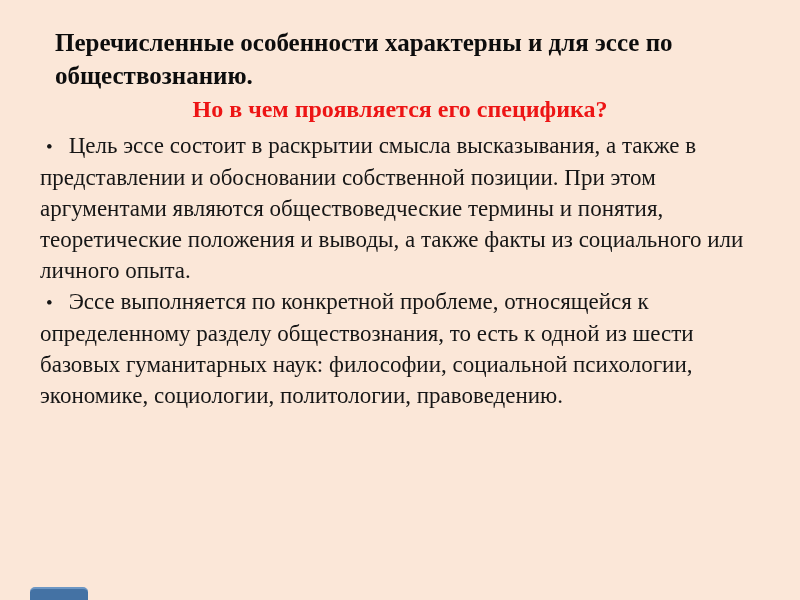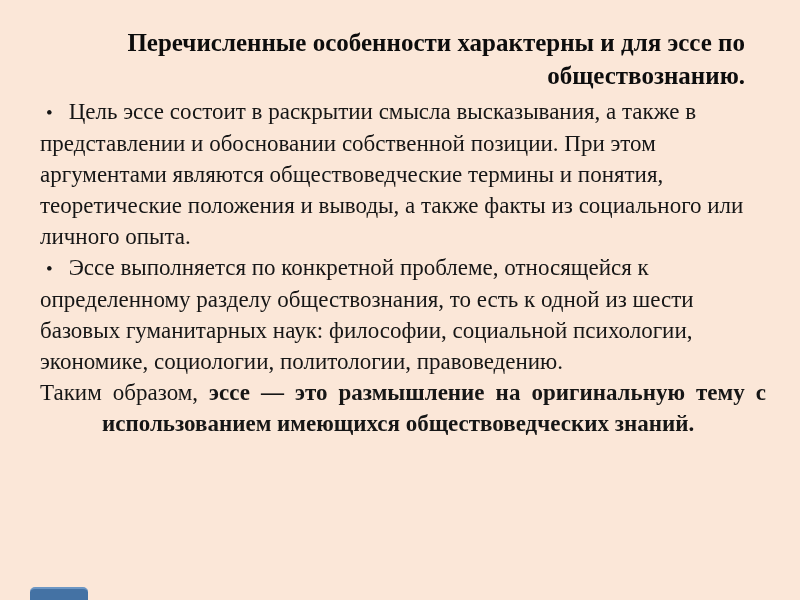--- a/index.html
+++ b/index.html
@@ -11,21 +11,21 @@
     width: 800px;
     height: 600px;
     background: #fbe7d8;
     font-family: "Liberation Serif", "DejaVu Serif", serif;
     color: #161616;
     overflow: hidden;
     box-sizing: border-box;
   }
   .title {
     margin: 26px 55px 0 55px;
-    text-align: right;
+    text-align: left;
     font-size: 25px;
     font-weight: bold;
     line-height: 33px;
     color: #0d0d0d;
   }
   .subtitle {
     margin: 0 40px;
     text-align: center;
     font-size: 24px;
     font-weight: bold;
@@ -66,32 +66,30 @@
     border-top: 2px solid #6d97c4;
   }
 </style>
 </head>
 <body>
 
 <div class="slide" style="background: rgb(251, 231, 216); color: rgb(22, 22, 22);">
 
   <h1 class="title">Перечисленные особенности характерны и для эссе по обществознанию.</h1>
 
+  <h2 class="subtitle" style="color: rgb(237, 21, 21);">Но в чем проявляется его специфика?</h2>
 
   <div class="body">
 
     <p class="bullet">
       <span class="glyph">•</span><span>Цель эссе состоит в раскрытии смысла высказывания, а также в представлении и обосновании собственной позиции. При этом аргументами являются обществоведческие термины и понятия, теоретические положения и выводы, а также факты из социального или личного опыта.</span>
     </p>
 
     <p class="bullet">
       <span class="glyph">•</span><span>Эссе выполняется по конкретной проблеме, относящейся к определенному разделу обществознания, то есть к одной из шести базовых гуманитарных наук: философии, социальной психологии, экономике, социологии, политологии, правоведению.</span>
     </p>
 
-    <p class="conclusion">
-      <span>Таким образом, </span><span class="emphasis">эссе — это размышление на оригинальную тему с использованием имеющихся обществоведческих знаний.</span>
-    </p>
 
   </div>
 
   <div class="corner-bar" style="background: rgb(68, 114, 164);"></div>
 
 </div>
 
 </body></html>

